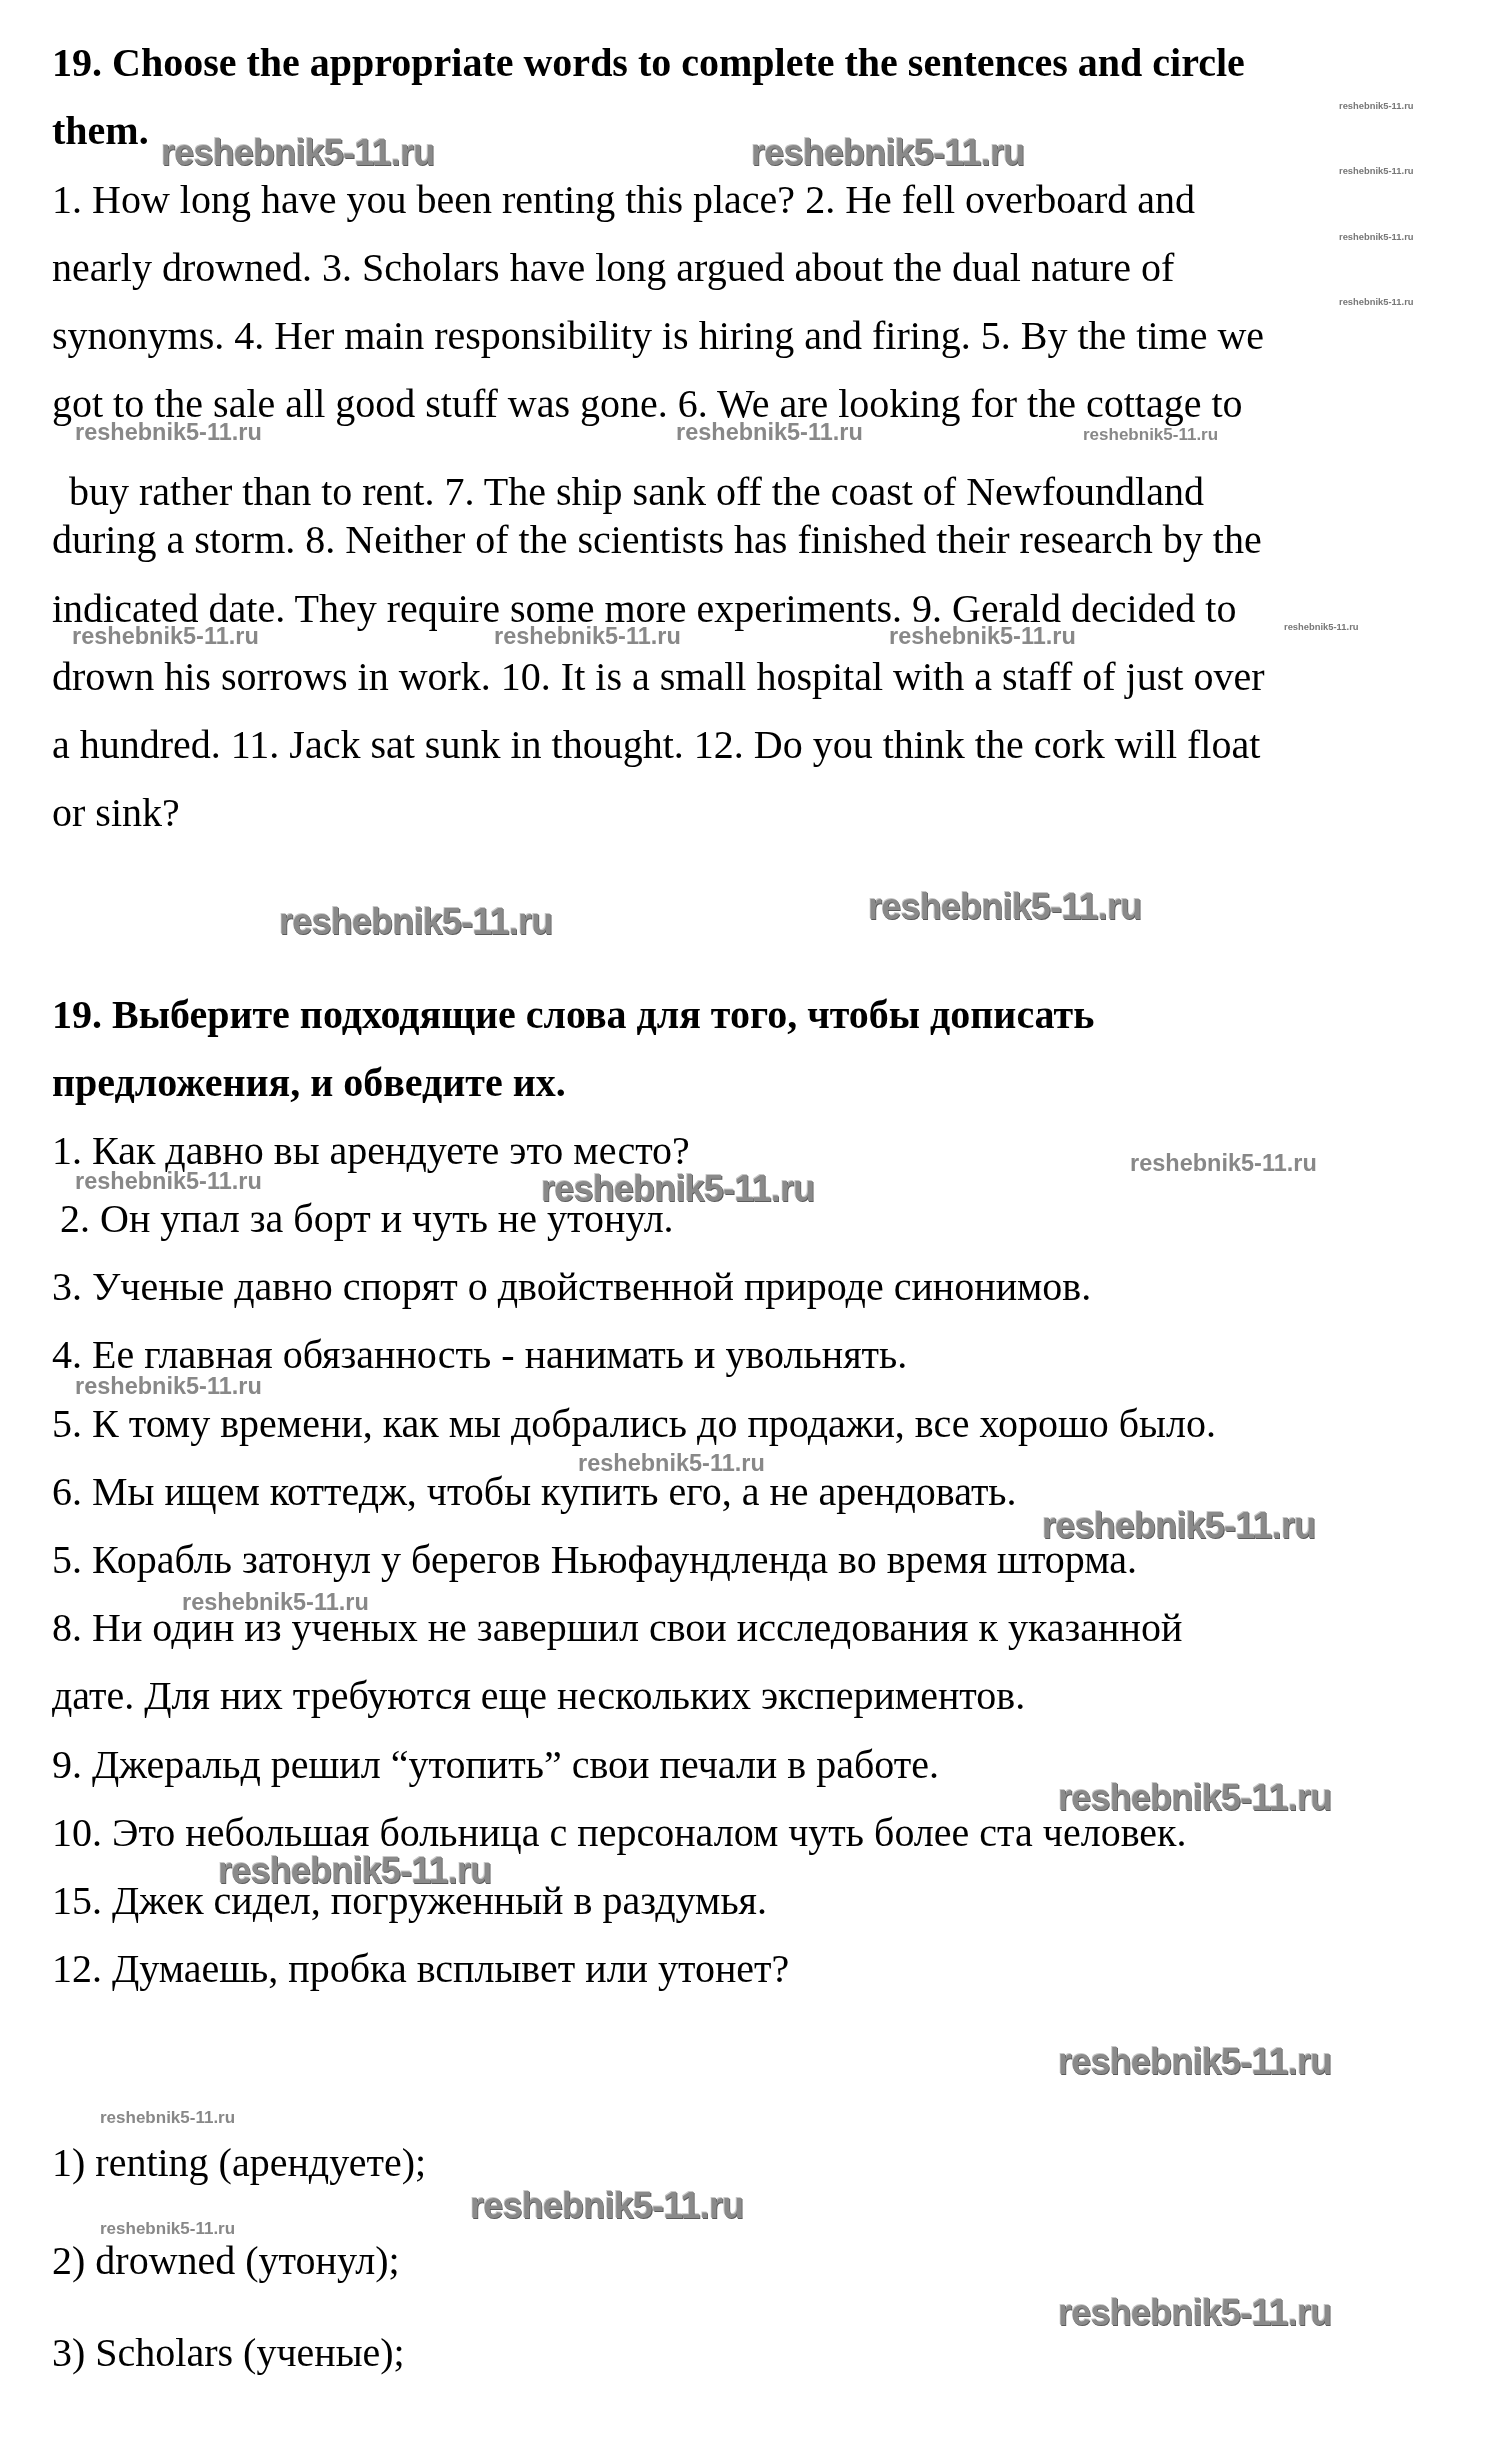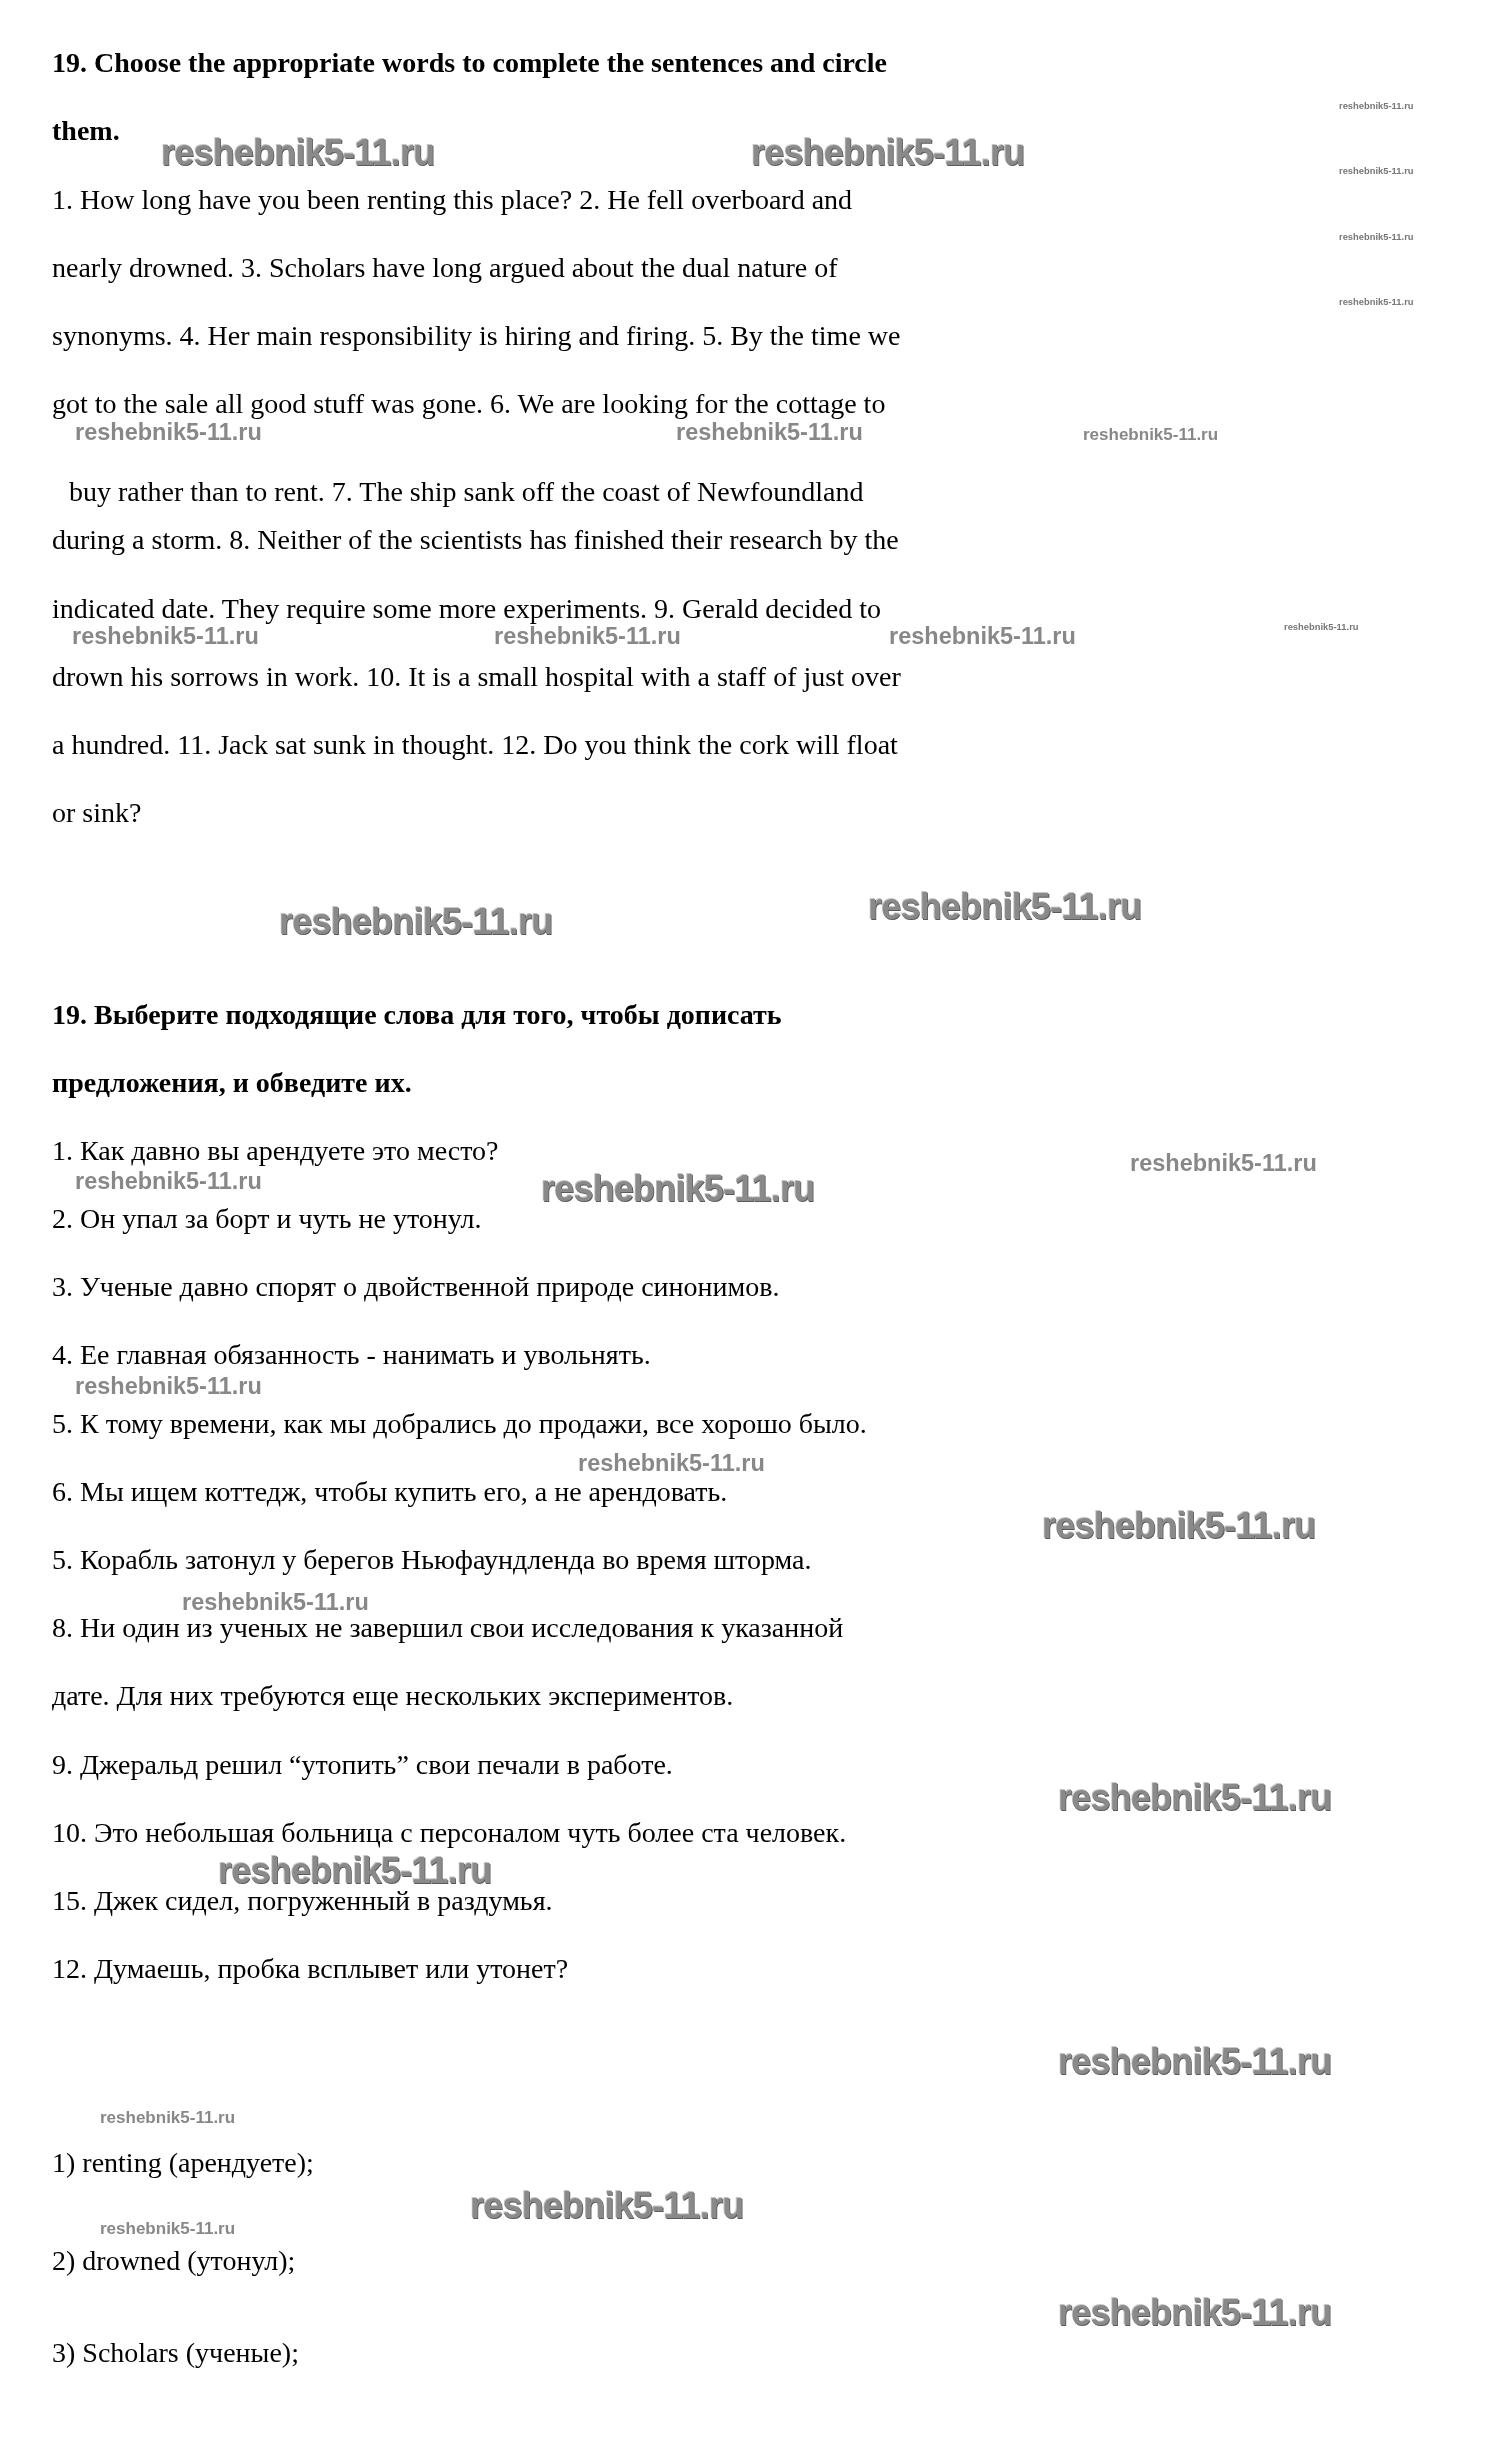--- a/index.html
+++ b/index.html
@@ -1,18 +1,18 @@
 <!DOCTYPE html>
 <html style="font-size:12.5px"><head>
 <meta charset="utf-8">
 <style>
   html, body { margin: 0; padding: 0; background: #ffffff; }
   body { width: 1504px; height: 2462px; position: relative; overflow: hidden;
          font-family: "Liberation Serif", "DejaVu Serif", serif; color: #000; }
-  .line { position: absolute; left: 52px; white-space: nowrap; font-size: 28px; line-height: 47px; }
+  .line { position: absolute; left: 52px; white-space: nowrap; font-size: 40px; line-height: 47px; }
   .bold { font-weight: bold; }
   .wm { position: absolute; white-space: nowrap; font-family: Liberation Sans, sans-serif; font-weight: bold;
         color: #8a8a8a; letter-spacing: -0.8px;
         text-shadow: 0.8px 0.8px 0 #5a5a5a, -0.8px -0.8px 0 #c8c8c8; }
   .wm-lg { font-size: 36px; }
   .wm-sm { font-size: 9.4px; color: #777; text-shadow: none; letter-spacing: 0; }
   .wm-xs { font-size: 17px; color: #888; text-shadow: none; letter-spacing: 0; }
 </style>
 </head>
 <body>
@@ -26,21 +26,21 @@
 <div class="line" style="top:468px;margin-left:17px;">buy rather than to rent. 7. The ship sank off the coast of Newfoundland</div>
 <div class="line" style="top:516px;">during a storm. 8. Neither of the scientists has finished their research by the</div>
 <div class="line" style="top:585px;">indicated date. They require some more experiments. 9. Gerald decided to</div>
 <div class="line" style="top:653px;">drown his sorrows in work. 10. It is a small hospital with a staff of just over</div>
 <div class="line" style="top:721px;">a hundred. 11. Jack sat sunk in thought. 12. Do you think the cork will float</div>
 <div class="line" style="top:789px;">or sink?</div>
 
 <div class="line bold" style="top:991px;">19. Выберите подходящие слова для того, чтобы дописать</div>
 <div class="line bold" style="top:1059px;">предложения, и обведите их.</div>
 <div class="line" style="top:1127px;">1. Как давно вы арендуете это место?</div>
-<div class="line" style="top:1195px;">2. Он упал за борт и чуть не утонул.</div>
+<div class="line" style="top:1195px;margin-left:8px;">2. Он упал за борт и чуть не утонул.</div>
 <div class="line" style="top:1263px;">3. Ученые давно спорят о двойственной природе синонимов.</div>
 <div class="line" style="top:1331px;">4. Ее главная обязанность - нанимать и увольнять.</div>
 <div class="line" style="top:1400px;">5. К тому времени, как мы добрались до продажи, все хорошо было.</div>
 <div class="line" style="top:1468px;">6. Мы ищем коттедж, чтобы купить его, а не арендовать.</div>
 <div class="line" style="top:1536px;">5. Корабль затонул у берегов Ньюфаундленда во время шторма.</div>
 <div class="line" style="top:1604px;">8. Ни один из ученых не завершил свои исследования к указанной</div>
 <div class="line" style="top:1672px;">дате. Для них требуются еще нескольких экспериментов.</div>
 <div class="line" style="top:1741px;">9. Джеральд решил “утопить” свои печали в работе.</div>
 <div class="line" style="top:1809px;">10. Это небольшая больница с персоналом чуть более ста человек.</div>
 <div class="line" style="top:1877px;">15. Джек сидел, погруженный в раздумья.</div>

